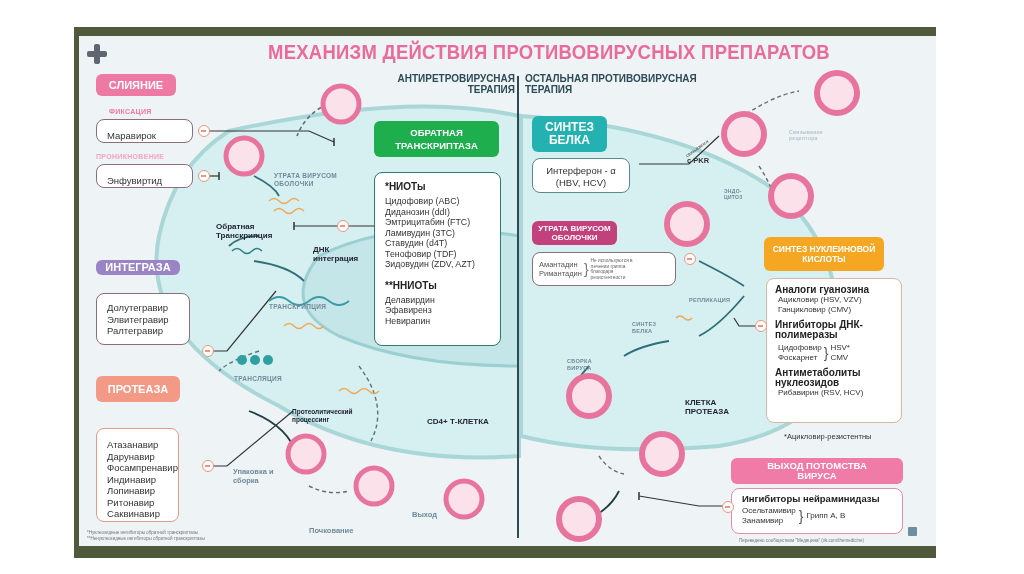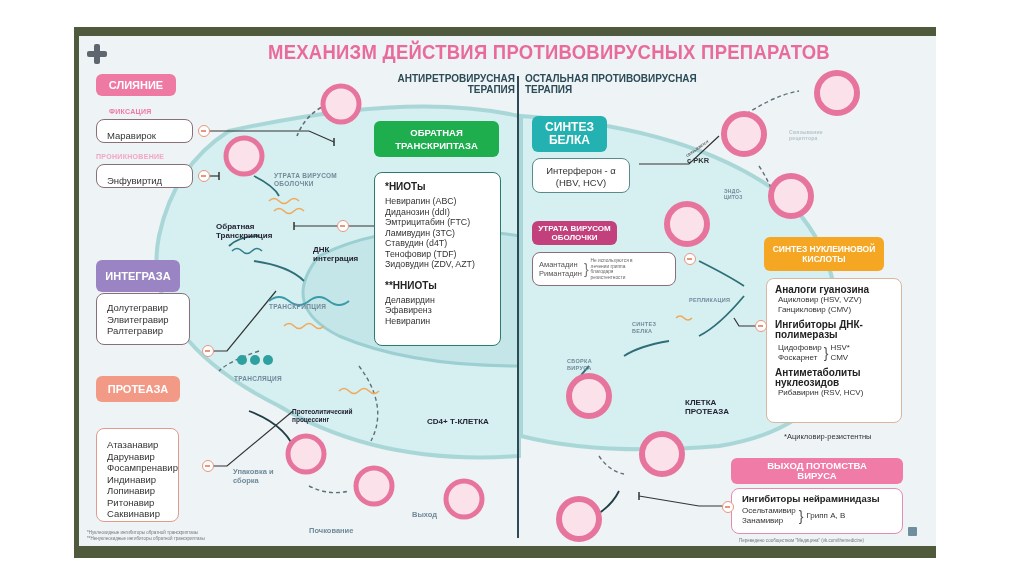--- a/index.html
+++ b/index.html
@@ -148,21 +148,21 @@
     <div>процессинг</div>
   </div>
   <div class="abs" style="left:154px;top:432px;font-size:7.5px;color:#6f8a9a;font-weight:bold;line-height:8.5px;">
     <div>Упаковка и</div>
     <div>сборка</div>
   </div>
   <div class="abs" style="left:230px;top:462px;font-size:7.5px;color:#6f8a9a;font-weight:bold;margin-top:28px;">Почкование</div>
   <div class="abs" style="left:333px;top:474px;font-size:7.5px;color:#6f8a9a;font-weight:bold;">Выход</div>
   <div class="abs label-dark" style="left:348px;top:381px;">CD4+ Т-КЛЕТКА</div>
 
-  <div class="abs tag" style="left:17px;top:224px;width:84px;height:32px;background:#9b84c4;font-size:11px;">ИНТЕГРАЗА</div>
+  <div class="abs tag" style="left:17px;top:224px;width:84px;height:15px;background:#9b84c4;font-size:11px;">ИНТЕГРАЗА</div>
   <div class="abs box" style="left:17px;top:257px;width:94px;height:52px;padding:8px 0 0 10px;">
     <div class="drug">Долутегравир</div>
     <div class="drug">Элвитегравир</div>
     <div class="drug">Ралтегравир</div>
   </div>
   <div class="abs inh" style="left:123px;top:309px;"></div>
 
   <div class="abs tag" style="left:17px;top:340px;width:84px;height:26px;background:#f29a86;font-size:11px;">ПРОТЕАЗА</div>
   <div class="abs box" style="left:17px;top:392px;width:83px;height:94px;padding:10px 0 0 10px;border-color:#e29a8c;">
     <div class="drug">Атазанавир</div>
@@ -176,21 +176,21 @@
   <div class="abs inh" style="left:123px;top:424px;"></div>
 
   <div class="abs tag" style="left:295px;top:85px;width:125px;height:36px;background:#1fae4e;font-size:9.5px;">
     <div>
         <div>ОБРАТНАЯ</div>
         <div>ТРАНСКРИПТАЗА</div>
       </div>
   </div>
   <div class="abs box" style="left:295px;top:136px;width:127px;height:174px;padding:8px 0 16px 10px;border-color:#2b7c6a;">
     <div style="font-size:10px;font-weight:bold;color:#222;margin-bottom:4px;">*НИОТы</div>
-    <div class="drug" style="font-size:8.8px;line-height:10.5px;">Невирапин (ABC)</div>
+    <div class="drug" style="font-size:8.8px;line-height:10.5px;">Цидофовир (ABC)</div>
     <div class="drug" style="font-size:8.8px;line-height:10.5px;">Диданозин (ddI)</div>
     <div class="drug" style="font-size:8.8px;line-height:10.5px;">Эмтрицитабин (FTC)</div>
     <div class="drug" style="font-size:8.8px;line-height:10.5px;">Ламивудин (3TC)</div>
     <div class="drug" style="font-size:8.8px;line-height:10.5px;">Ставудин (d4T)</div>
     <div class="drug" style="font-size:8.8px;line-height:10.5px;">Тенофовир (TDF)</div>
     <div class="drug" style="font-size:8.8px;line-height:10.5px;">Зидовудин (ZDV, AZT)</div>
     <div style="font-size:10px;font-weight:bold;color:#222;margin:10px 0 4px;">**ННИОТы</div>
     <div class="drug" style="font-size:8.8px;line-height:10.5px;">Делавирдин</div>
     <div class="drug" style="font-size:8.8px;line-height:10.5px;">Эфавиренз</div>
     <div class="drug" style="font-size:8.8px;line-height:10.5px;">Невирапин</div>

